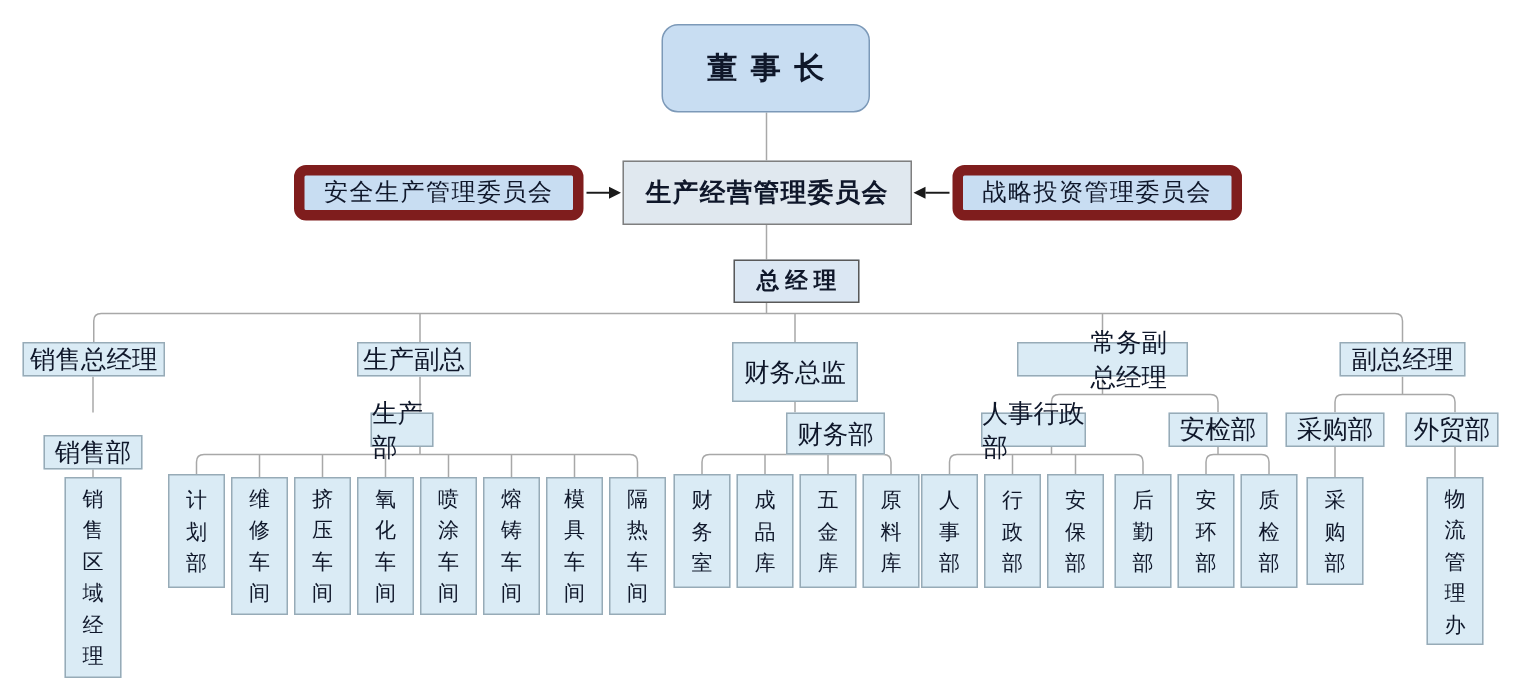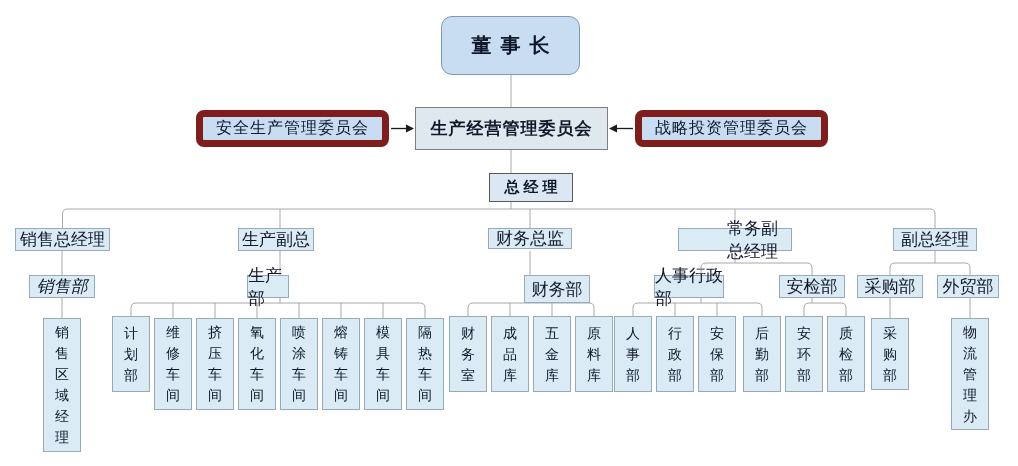--- a/index.html
+++ b/index.html
@@ -53,24 +53,24 @@
       <path d="M 890 298 V 318" class="edge"></path>
       <path d="M 970 298 V 318" class="edge"></path>
     </svg>
 <div class="node rounded-lg" style="left: 441px; top: 16px; width: 139px; height: 59px;">董事长</div>
     <div class="node rounded" style="left: 196px; top: 110px; width: 193px; height: 37px;">安全生产管理委员会</div>
     <div class="node panel" style="left: 415px; top: 107px; width: 193px; height: 43px;">生产经营管理委员会</div>
     <div class="node rounded" style="left: 635px; top: 110px; width: 193px; height: 37px;">战略投资管理委员会</div>
     <div class="node gm" style="left: 469px; top: 173px; width: 84px; height: 29px; margin-left: 20px;">总经理</div>
     <div class="node box" style="left: 15px; top: 228px; width: 95px; height: 23px;">销售总经理</div>
     <div class="node box" style="left: 238px; top: 228px; width: 76px; height: 23px;">生产副总</div>
-    <div class="node box" style="left: 488px; top: 228px; width: 84px; height: 21px;">财务总监</div>
+    <div class="node box" style="left: 488px; top: 228px; width: 84px; height: 40px;">财务总监</div>
     <div class="node box" style="left: 678px; top: 228px; width: 114px; height: 23px; padding-left: 48px;">常务副总经理</div>
     <div class="node box" style="left: 893px; top: 228px; width: 84px; height: 23px; text-align: right;">副总经理</div>
-    <div class="node box" style="left: 29px; top: 275px; width: 66px; height: 23px; font-style: italic;">销售部</div>
+    <div class="node box" style="left: 29px; top: 290px; width: 66px; height: 23px;">销售部</div>
     <div class="node box" style="left: 247px; top: 275px; width: 42px; height: 23px;">生产部</div>
     <div class="node box" style="left: 524px; top: 275px; width: 66px; height: 28px;">财务部</div>
     <div class="node box" style="left: 654px; top: 275px; width: 70px; height: 23px;">人事行政部</div>
     <div class="node box" style="left: 779px; top: 275px; width: 66px; height: 23px;">安检部</div>
     <div class="node box" style="left: 857px; top: 275px; width: 66px; height: 23px;">采购部</div>
     <div class="node box" style="left: 937px; top: 275px; width: 62px; height: 23px;">外贸部</div>
     <div class="node vbox" style="left: 43px; top: 318px; width: 38px; height: 134px;">销
 售
 区
 域

